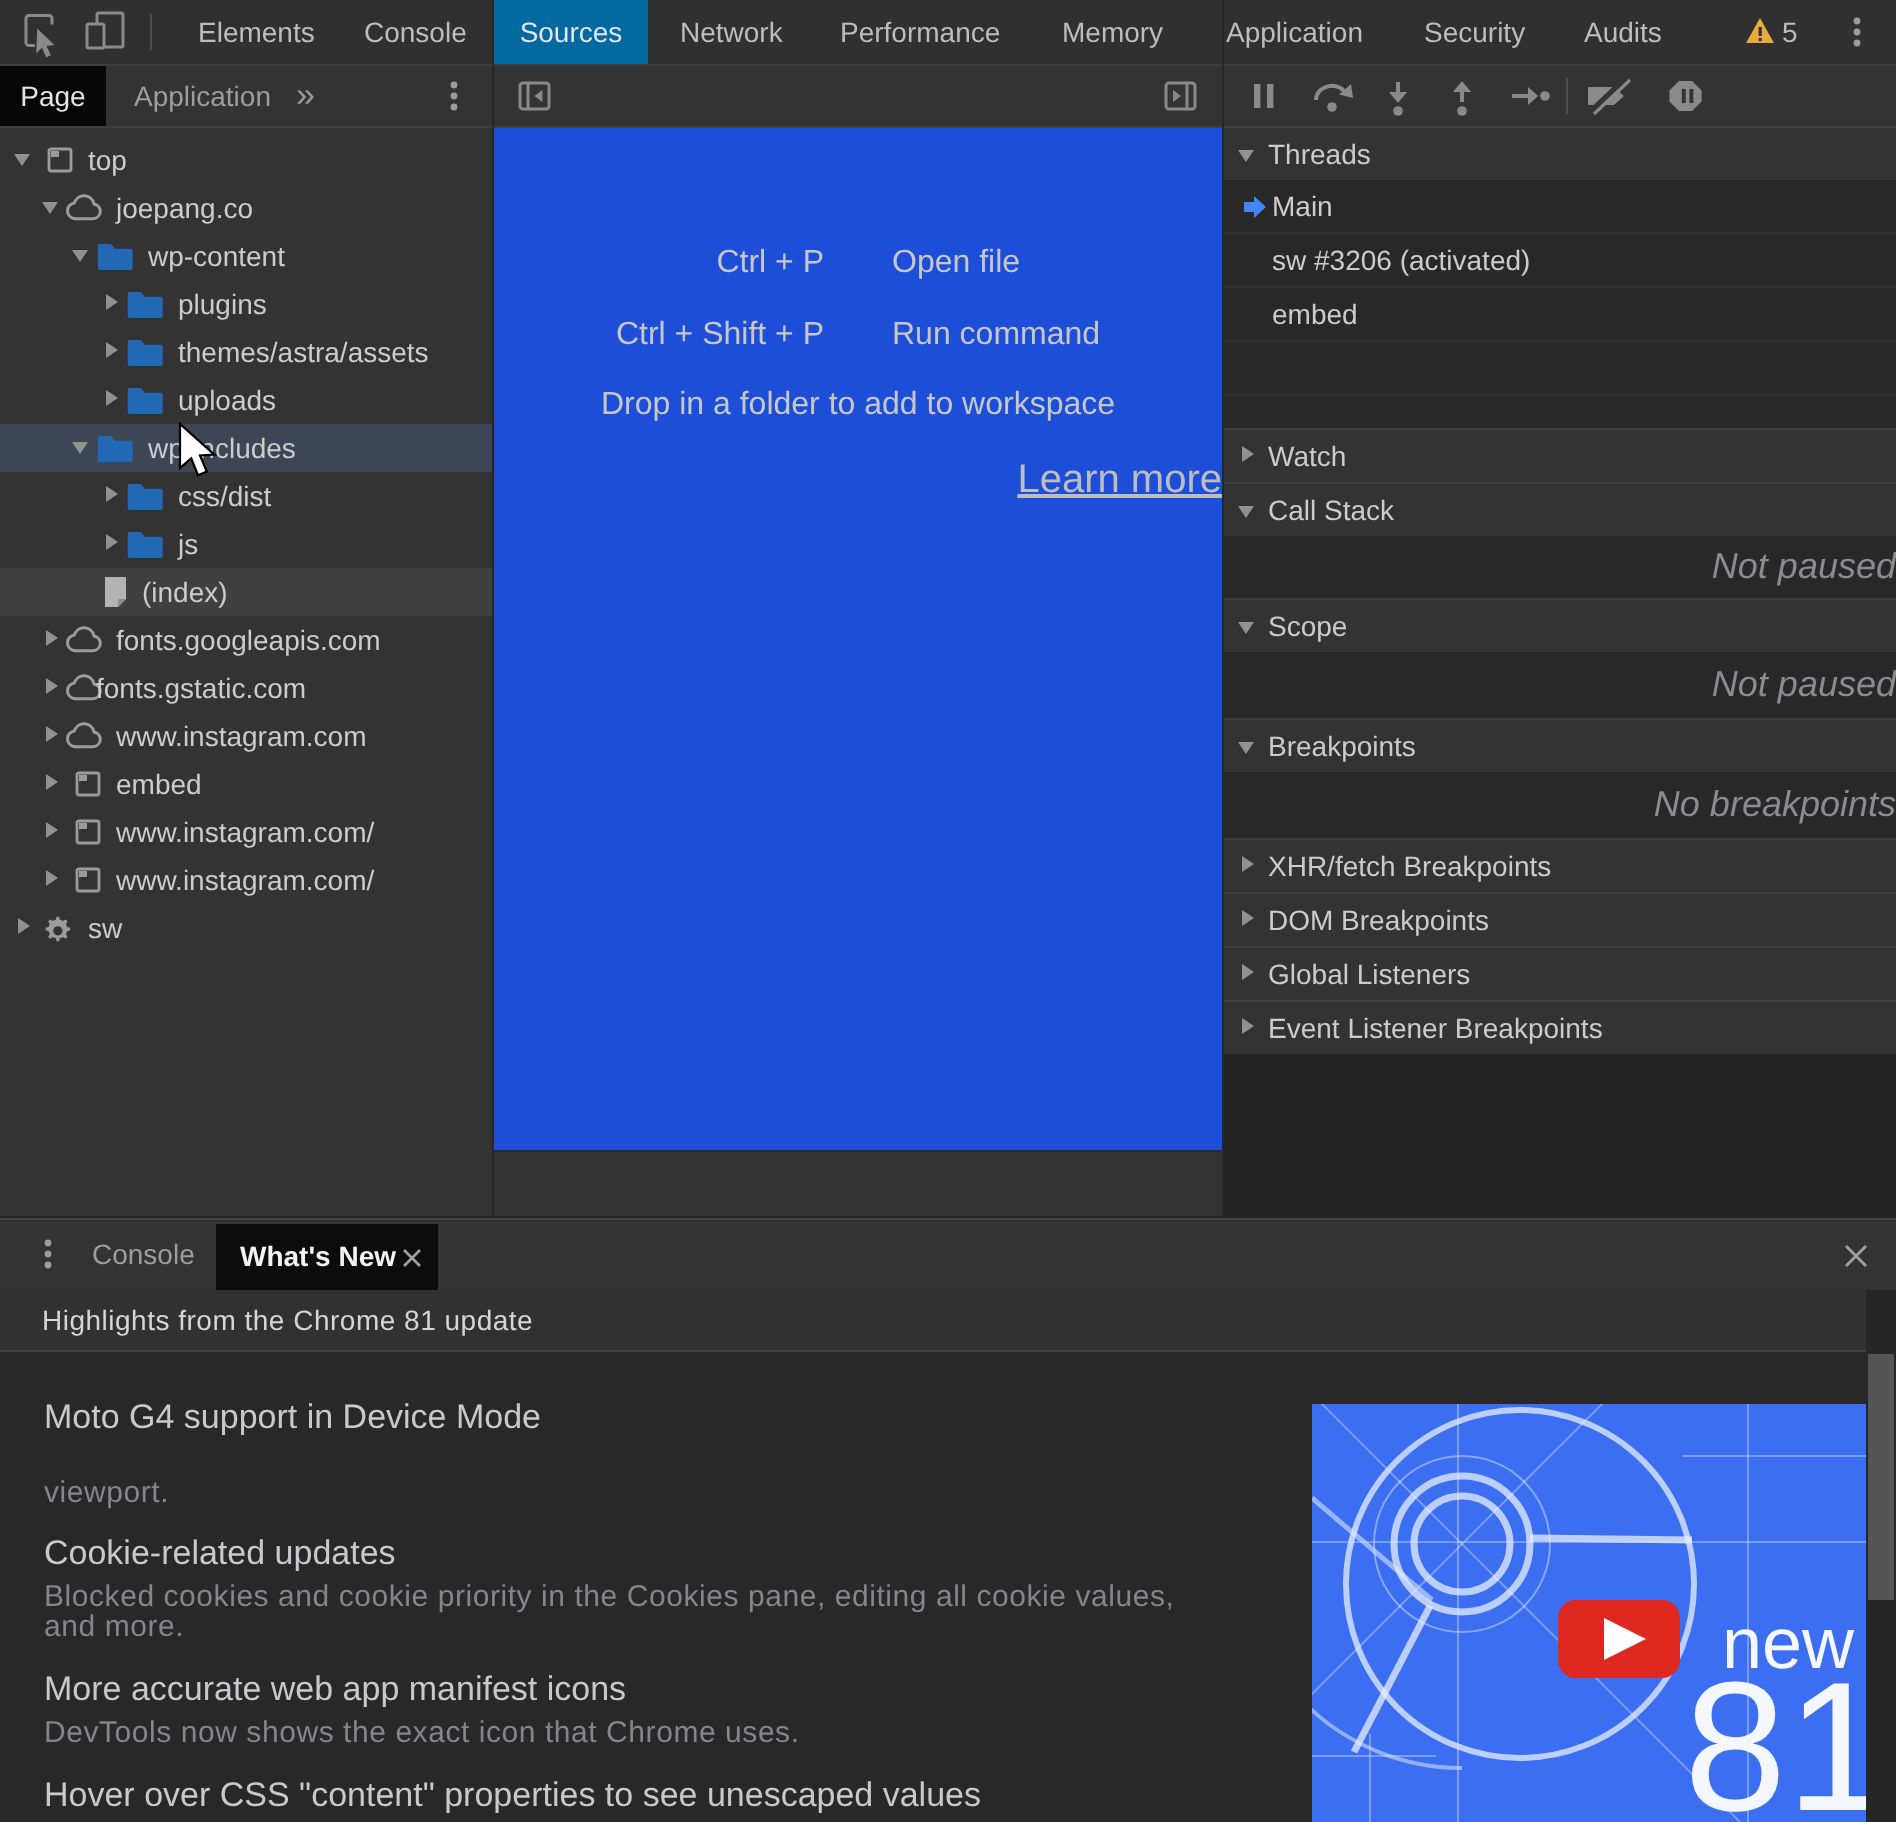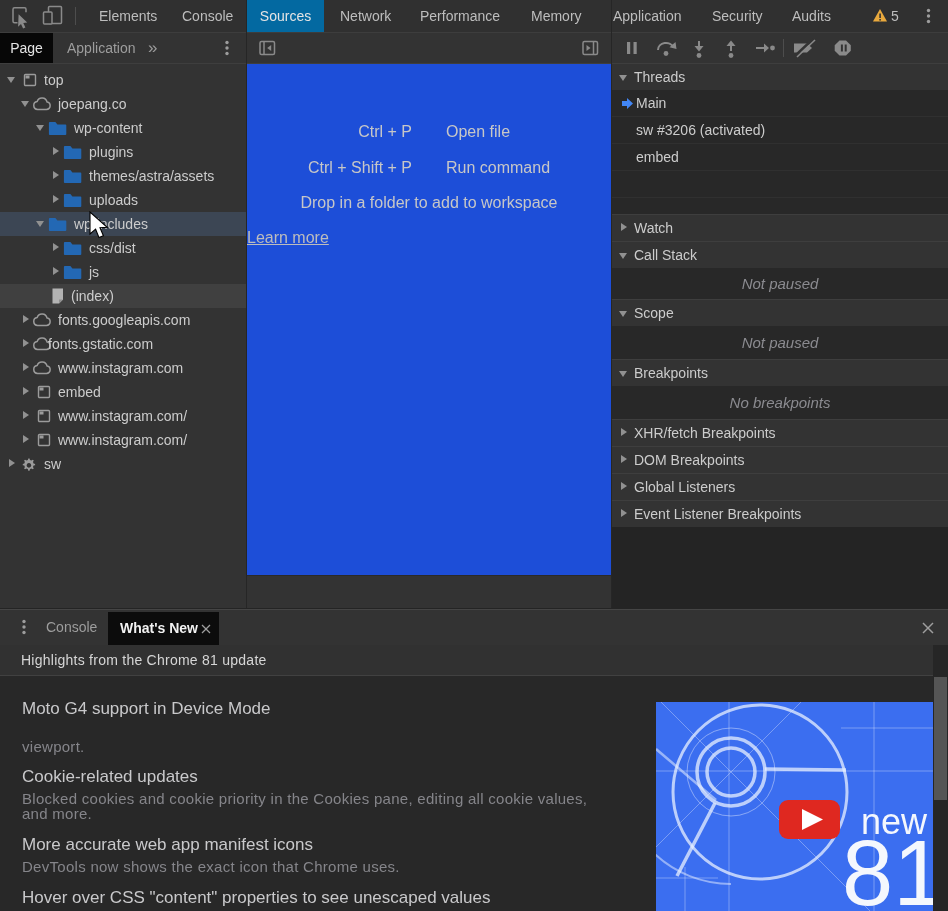--- a/index.html
+++ b/index.html
@@ -27,21 +27,21 @@
 .arr.col:before{content:"";position:absolute;left:3px;top:7px;border-top:4.5px solid transparent;border-bottom:4.5px solid transparent;border-left:6px solid #919191;}
 .trow .ticon{position:absolute;top:4px;width:20px;height:16px;}
 .trow .tlabel{position:absolute;top:0;}
 .sel-blue{background:#3c4654;}
 .sel-gray{background:#404040;}
 
 .shead{position:relative;background:#333;border-top:1px solid #3e3e3e;font-size:14px;color:#ccc;}
 .shead .txt{position:absolute;left:22px;}
 .shead .sarr-e{position:absolute;left:7px;border-left:4.5px solid transparent;border-right:4.5px solid transparent;border-top:6px solid #919191;}
 .shead .sarr-c{position:absolute;left:9px;border-top:4.5px solid transparent;border-bottom:4.5px solid transparent;border-left:6px solid #919191;}
-.notp{background:#282828;color:#8b8b90;font-style:italic;font-size:15px;text-align:center;}
+.notp{background:#282828;color:#8b8b90;font-style:italic;font-size:18px;text-align:right;}
 .thr{position:relative;height:26px;line-height:26px;background:#282828;border-bottom:1px solid #303030;font-size:14px;color:#ccc;}
 
 #drawerbar{left:0;top:609px;width:948px;height:35px;background:#333;border-top:1px solid #454545;}
 #wntab{position:absolute;left:108px;top:2px;width:111px;height:33px;background:#0c0c0c;}
 #hlbar{left:0;top:645px;width:933px;height:30px;background:#313131;border-bottom:1px solid #414141;}
 #drawerbg{left:0;top:676px;width:933px;height:235px;background:#282828;}
 #drawercontent{left:0;top:0;width:948px;height:911px;pointer-events:none;}
 .wnh{position:absolute;left:22px;font-size:17px;color:#c9c9cb;white-space:nowrap;}
 .wnb{position:absolute;left:22px;font-size:15px;color:#85858a;white-space:nowrap;letter-spacing:0.28px;}
 #scrolltrack{left:933px;top:645px;width:15px;height:266px;background:#262626;}
@@ -291,21 +291,21 @@
 
   <svg class="abs" style="left:88px;top:211px;" width="22" height="30" viewBox="0 0 22 30">
     <path d="M2,1 L2,23 L7.6,18.2 L11,26.6 L15.4,24.8 L12,16.7 L19.2,16.3 Z" fill="#fff" stroke="#000" stroke-width="1.1"></path>
   </svg>
   <div class="abs" id="midpanel">
     <div style="position:absolute;right:199px;top:59px;font-size:16px;color:#c7c7c7;white-space:nowrap;">Ctrl + P</div>
     <div style="position:absolute;left:199px;top:59px;font-size:16px;color:#c7c7c7;white-space:nowrap;">Open file</div>
     <div style="position:absolute;right:199px;top:95px;font-size:16px;color:#c7c7c7;white-space:nowrap;">Ctrl + Shift + P</div>
     <div style="position:absolute;left:199px;top:95px;font-size:16px;color:#c7c7c7;white-space:nowrap;">Run command</div>
     <div style="position:absolute;left:0;width:364px;top:130px;font-size:16px;color:#c7c7c7;text-align:center;white-space:nowrap;">Drop in a folder to add to workspace</div>
-    <div style="position:absolute;left:0;width:364px;top:165px;font-size:16px;color:#bdbdbd;text-align:left;"><span style="text-decoration:underline;">Learn more</span></div>
+    <div style="position:absolute;left:0;width:364px;top:165px;font-size:20px;color:#bdbdbd;text-align:right;"><span style="text-decoration:underline;">Learn more</span></div>
   </div>
   <div class="abs" id="midstrip"></div>
   <div class="abs" id="sidepanel">
     <div class="shead" style="height:26px;line-height:27px;border-top:none;">
         <span class="sarr-e" style="top:11px;"></span>
         <span class="txt">Threads</span>
       </div>
     <div class="thr">
         <svg style="position:absolute;left:8px;top:7px;" width="14" height="13" viewBox="0 0 14 13">
           <path d="M2,4 h5 V1 l6,5.5 -6,5.5 V9 H2 z" fill="#4286f5"></path>

